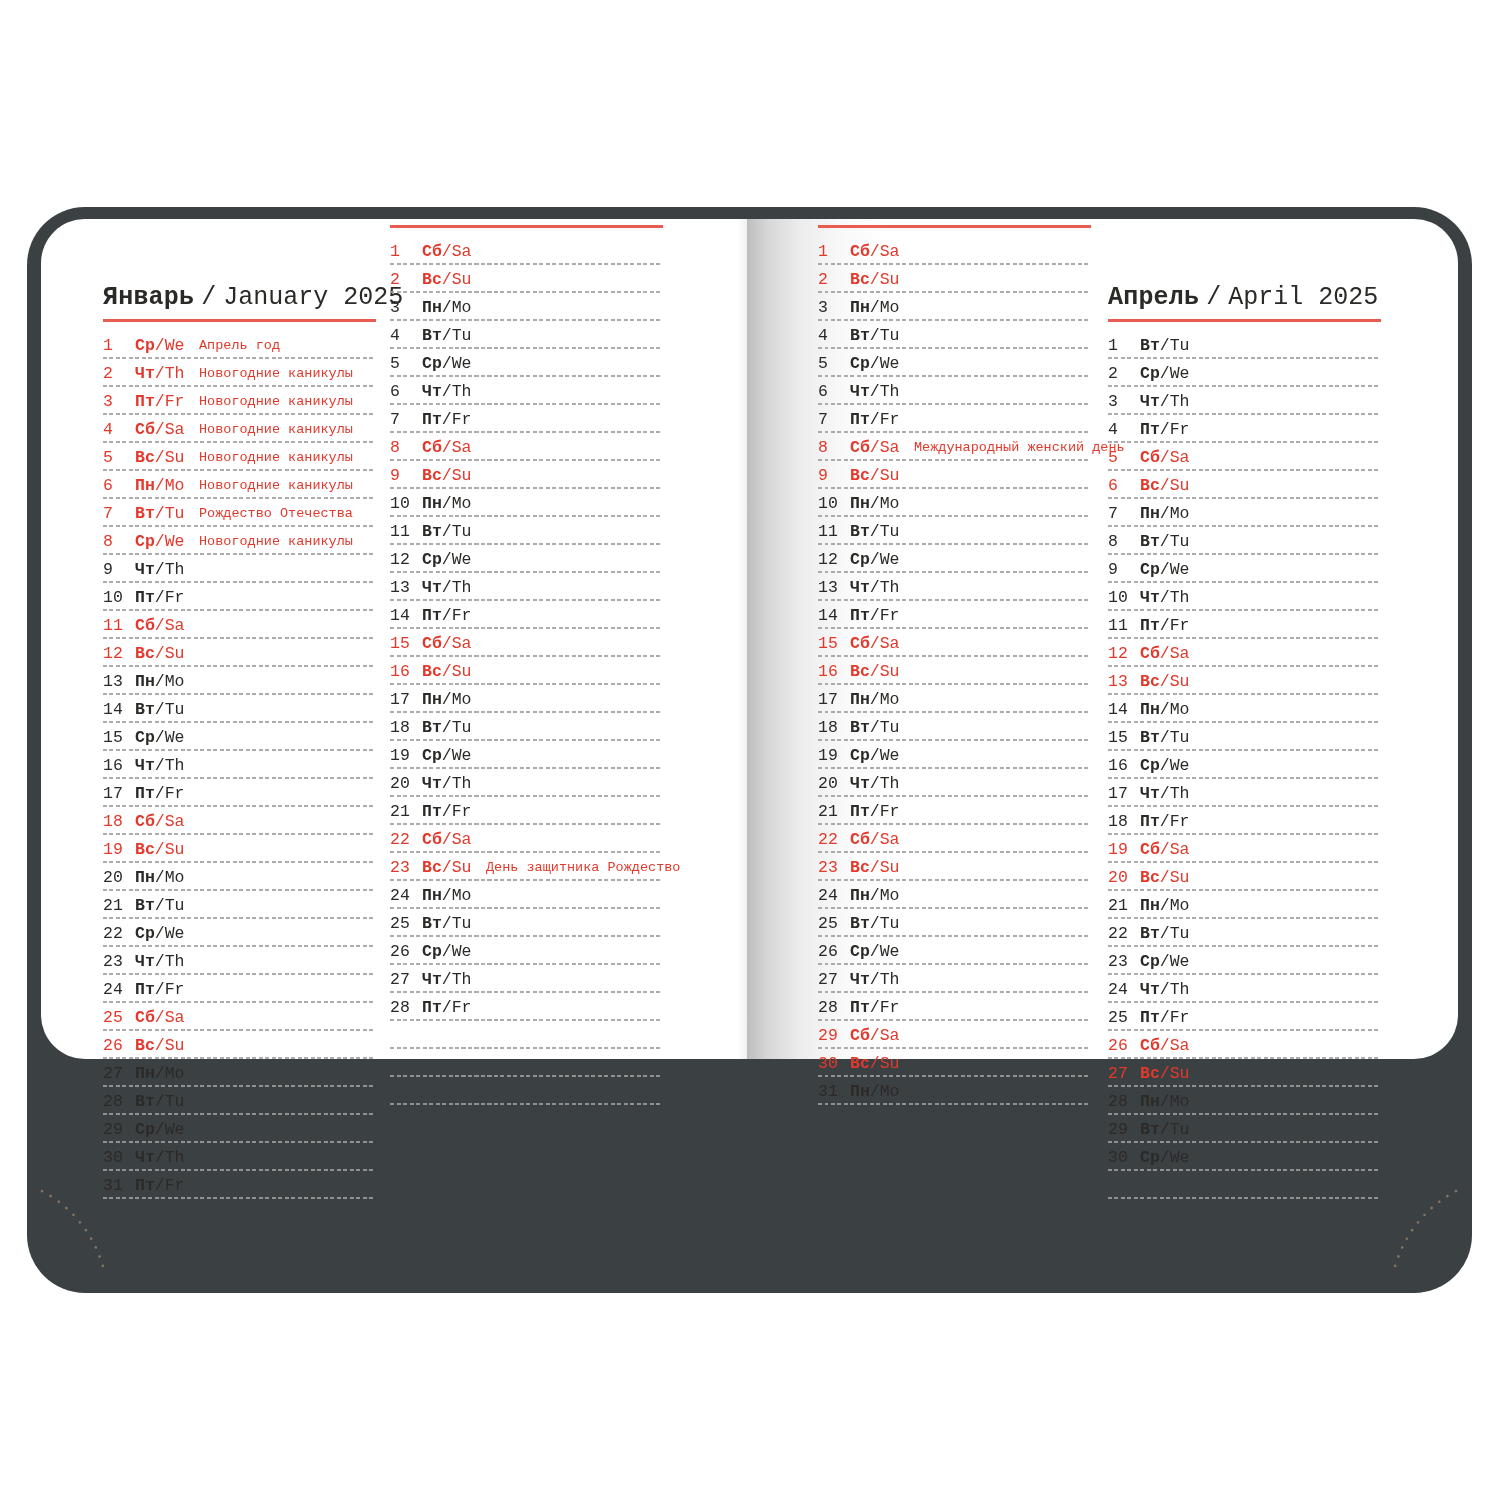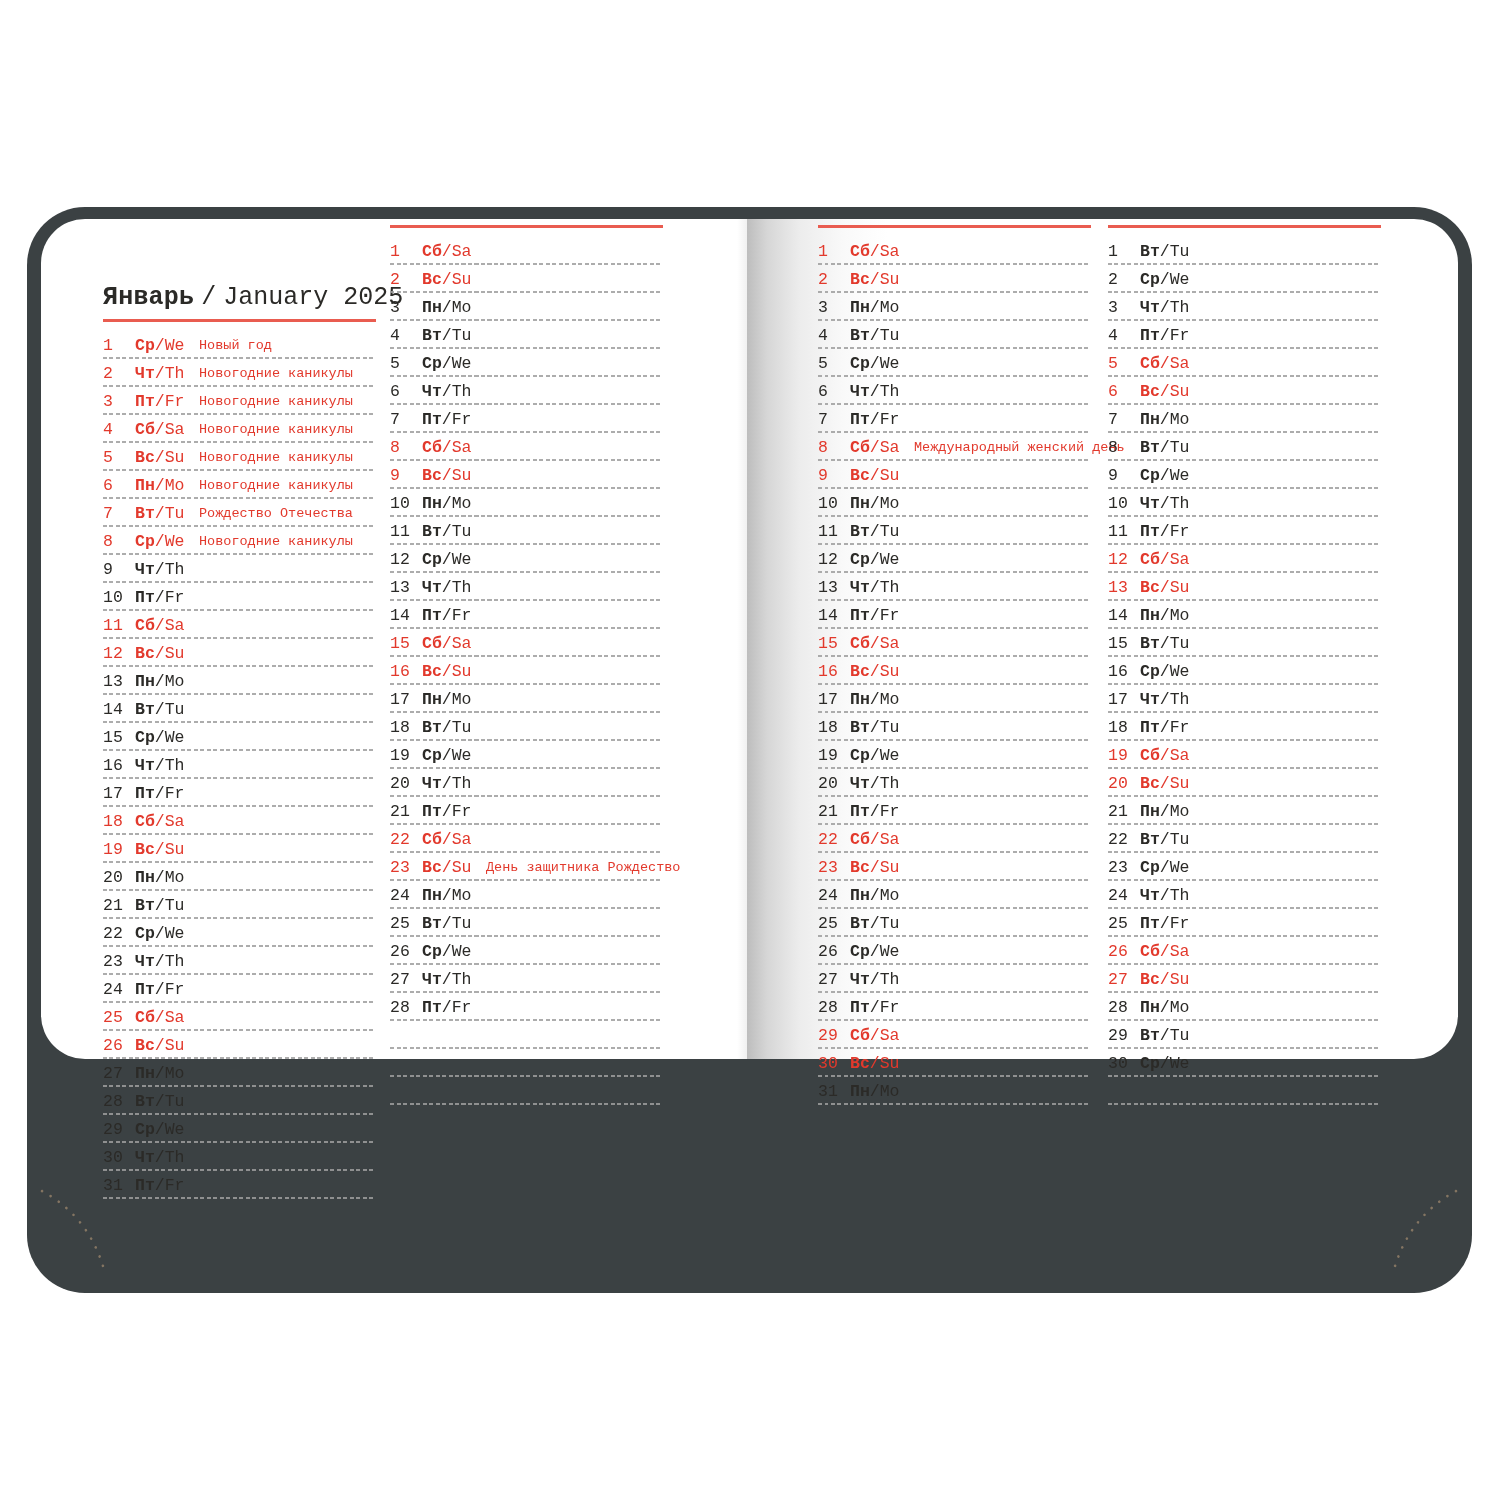--- a/index.html
+++ b/index.html
@@ -66,21 +66,21 @@
   <div class="cover"></div>
 
   <div class="page page-left">
     <div class="month-col col-0">
         <div class="month-header"><span class="title-ru">Январь</span><span class="title-sep">/</span><span class="title-en">January 2025</span></div>
         <div class="header-rule"></div>
         <div class="rows">
           <div class="row red">
             <span class="num">1</span>
             <span class="day"><b class="day-ru">Ср</b><span class="day-slash">/</span><span class="day-en">We</span></span>
-            <span class="holiday">Новый год</span>
+            <span class="holiday">Апрель год</span>
           </div>
           <div class="row red">
             <span class="num">2</span>
             <span class="day"><b class="day-ru">Чт</b><span class="day-slash">/</span><span class="day-en">Th</span></span>
             <span class="holiday">Новогодние каникулы</span>
           </div>
           <div class="row red">
             <span class="num">3</span>
             <span class="day"><b class="day-ru">Пт</b><span class="day-slash">/</span><span class="day-en">Fr</span></span>
             <span class="holiday">Новогодние каникулы</span>
@@ -452,20 +452,21 @@
             <span class="num">30</span>
             <span class="day"><b class="day-ru">Вс</b><span class="day-slash">/</span><span class="day-en">Su</span></span>
           </div>
           <div class="row">
             <span class="num">31</span>
             <span class="day"><b class="day-ru">Пн</b><span class="day-slash">/</span><span class="day-en">Mo</span></span>
           </div>
         </div>
       </div>
     <div class="month-col col-3">
+        <div class="month-header"><span class="title-ru">Апрель</span><span class="title-sep">/</span><span class="title-en">April 2025</span></div>
         <div class="header-rule"></div>
         <div class="rows">
           <div class="row">
             <span class="num">1</span>
             <span class="day"><b class="day-ru">Вт</b><span class="day-slash">/</span><span class="day-en">Tu</span></span>
           </div>
           <div class="row">
             <span class="num">2</span>
             <span class="day"><b class="day-ru">Ср</b><span class="day-slash">/</span><span class="day-en">We</span></span>
           </div>

